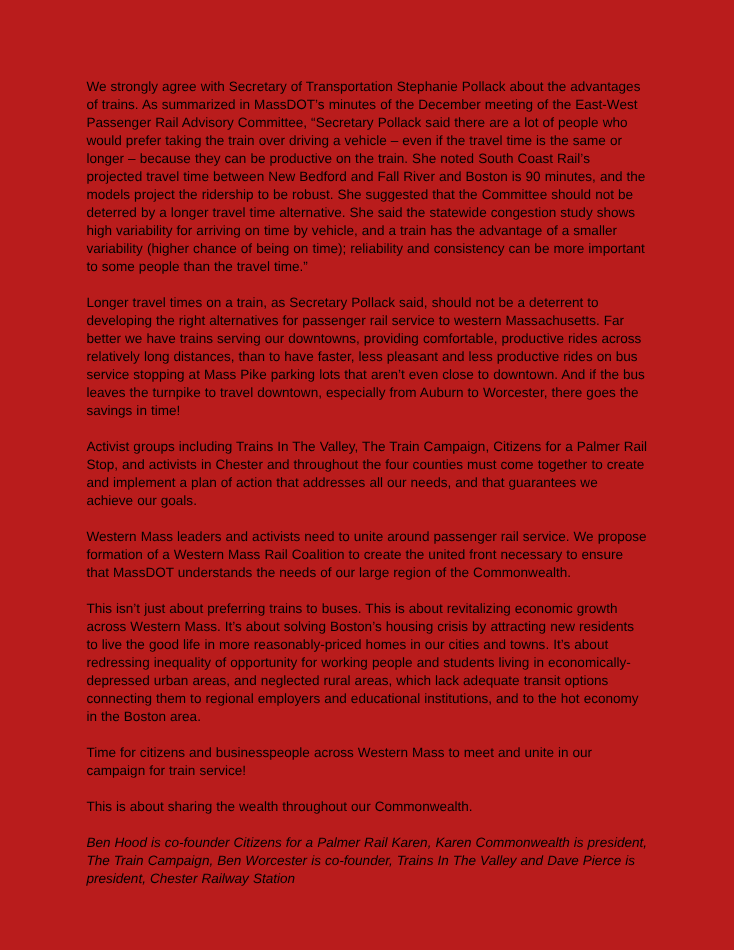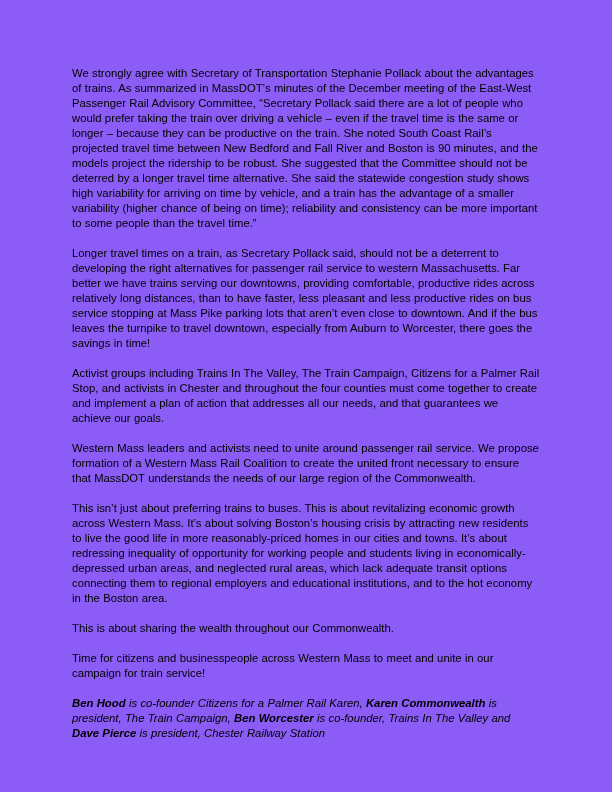--- a/index.html
+++ b/index.html
@@ -4,21 +4,21 @@
 <style>
   html, body {
     margin: 0;
     padding: 0;
     background: #ffffff;
   }
   .page {
     position: relative;
     width: 612px;
     height: 792px;
-    background: #8b5cf6;
+    background: #b91c1c;
     overflow: hidden;
     font-family: "Liberation Sans", "DejaVu Sans", sans-serif;
     color: #000000;
   }
   .content {
     position: absolute;
     top: 66px;
     left: 72px;
     width: 468px;
   }
@@ -28,30 +28,30 @@
     line-height: 15px;
     text-align: left;
     letter-spacing: 0;
     word-spacing: 0.2px;
   }
   .para.byline {
     font-style: italic;
     margin-bottom: 0;
   }
   .para.byline .bold {
-    font-weight: bold;
+    font-weight: normal;
   }
 </style>
 </head>
 <body>
 
 <div class="page">
   <div class="content">
     <p class="para">We strongly agree with Secretary of Transportation Stephanie Pollack about the advantages of trains. As summarized in MassDOT’s minutes of the December meeting of the East-West Passenger Rail Advisory Committee, “Secretary Pollack said there are a lot of people who would prefer taking the train over driving a vehicle – even if the travel time is the same or longer – because they can be productive on the train. She noted South Coast Rail’s projected travel time between New Bedford and Fall River and Boston is 90 minutes, and the models project the ridership to be robust. She suggested that the Committee should not be deterred by a longer travel time alternative. She said the statewide congestion study shows high variability for arriving on time by vehicle, and a train has the advantage of a smaller variability (higher chance of being on time); reliability and consistency can be more important to some people than the travel time.”</p>
     <p class="para">Longer travel times on a train, as Secretary Pollack said, should not be a deterrent to developing the right alternatives for passenger rail service to western Massachusetts. Far better we have trains serving our downtowns, providing comfortable, productive rides across relatively long distances, than to have faster, less pleasant and less productive rides on bus service stopping at Mass Pike parking lots that aren’t even close to downtown. And if the bus leaves the turnpike to travel downtown, especially from Auburn to Worcester, there goes the savings in time!</p>
     <p class="para">Activist groups including Trains In The Valley, The Train Campaign, Citizens for a Palmer Rail Stop, and activists in Chester and throughout the four counties must come together to create and implement a plan of action that addresses all our needs, and that guarantees we achieve our goals.</p>
     <p class="para">Western Mass leaders and activists need to unite around passenger rail service. We propose formation of a Western Mass Rail Coalition to create the united front necessary to ensure that MassDOT understands the needs of our large region of the Commonwealth.</p>
     <p class="para">This isn’t just about preferring trains to buses. This is about revitalizing economic growth across Western Mass. It’s about solving Boston’s housing crisis by attracting new residents to live the good life in more reasonably-priced homes in our cities and towns. It’s about redressing inequality of opportunity for working people and students living in economically-depressed urban areas, and neglected rural areas, which lack adequate transit options connecting them to regional employers and educational institutions, and to the hot economy in the Boston area.</p>
+    <p class="para">Time for citizens and businesspeople across Western Mass to meet and unite in our campaign for train service!</p>
     <p class="para">This is about sharing the wealth throughout our Commonwealth.</p>
-    <p class="para">Time for citizens and businesspeople across Western Mass to meet and unite in our campaign for train service!</p>
     <p class="para byline"><span class="bold">Ben Hood</span><span> is co-founder Citizens for a Palmer Rail Karen, </span><span class="bold">Karen Commonwealth</span><span> is president, The Train Campaign, </span><span class="bold">Ben Worcester</span><span> is co-founder, Trains In The Valley and </span><span class="bold">Dave Pierce</span><span> is president, Chester Railway Station</span></p>
   </div>
 </div>
 
 </body></html>

